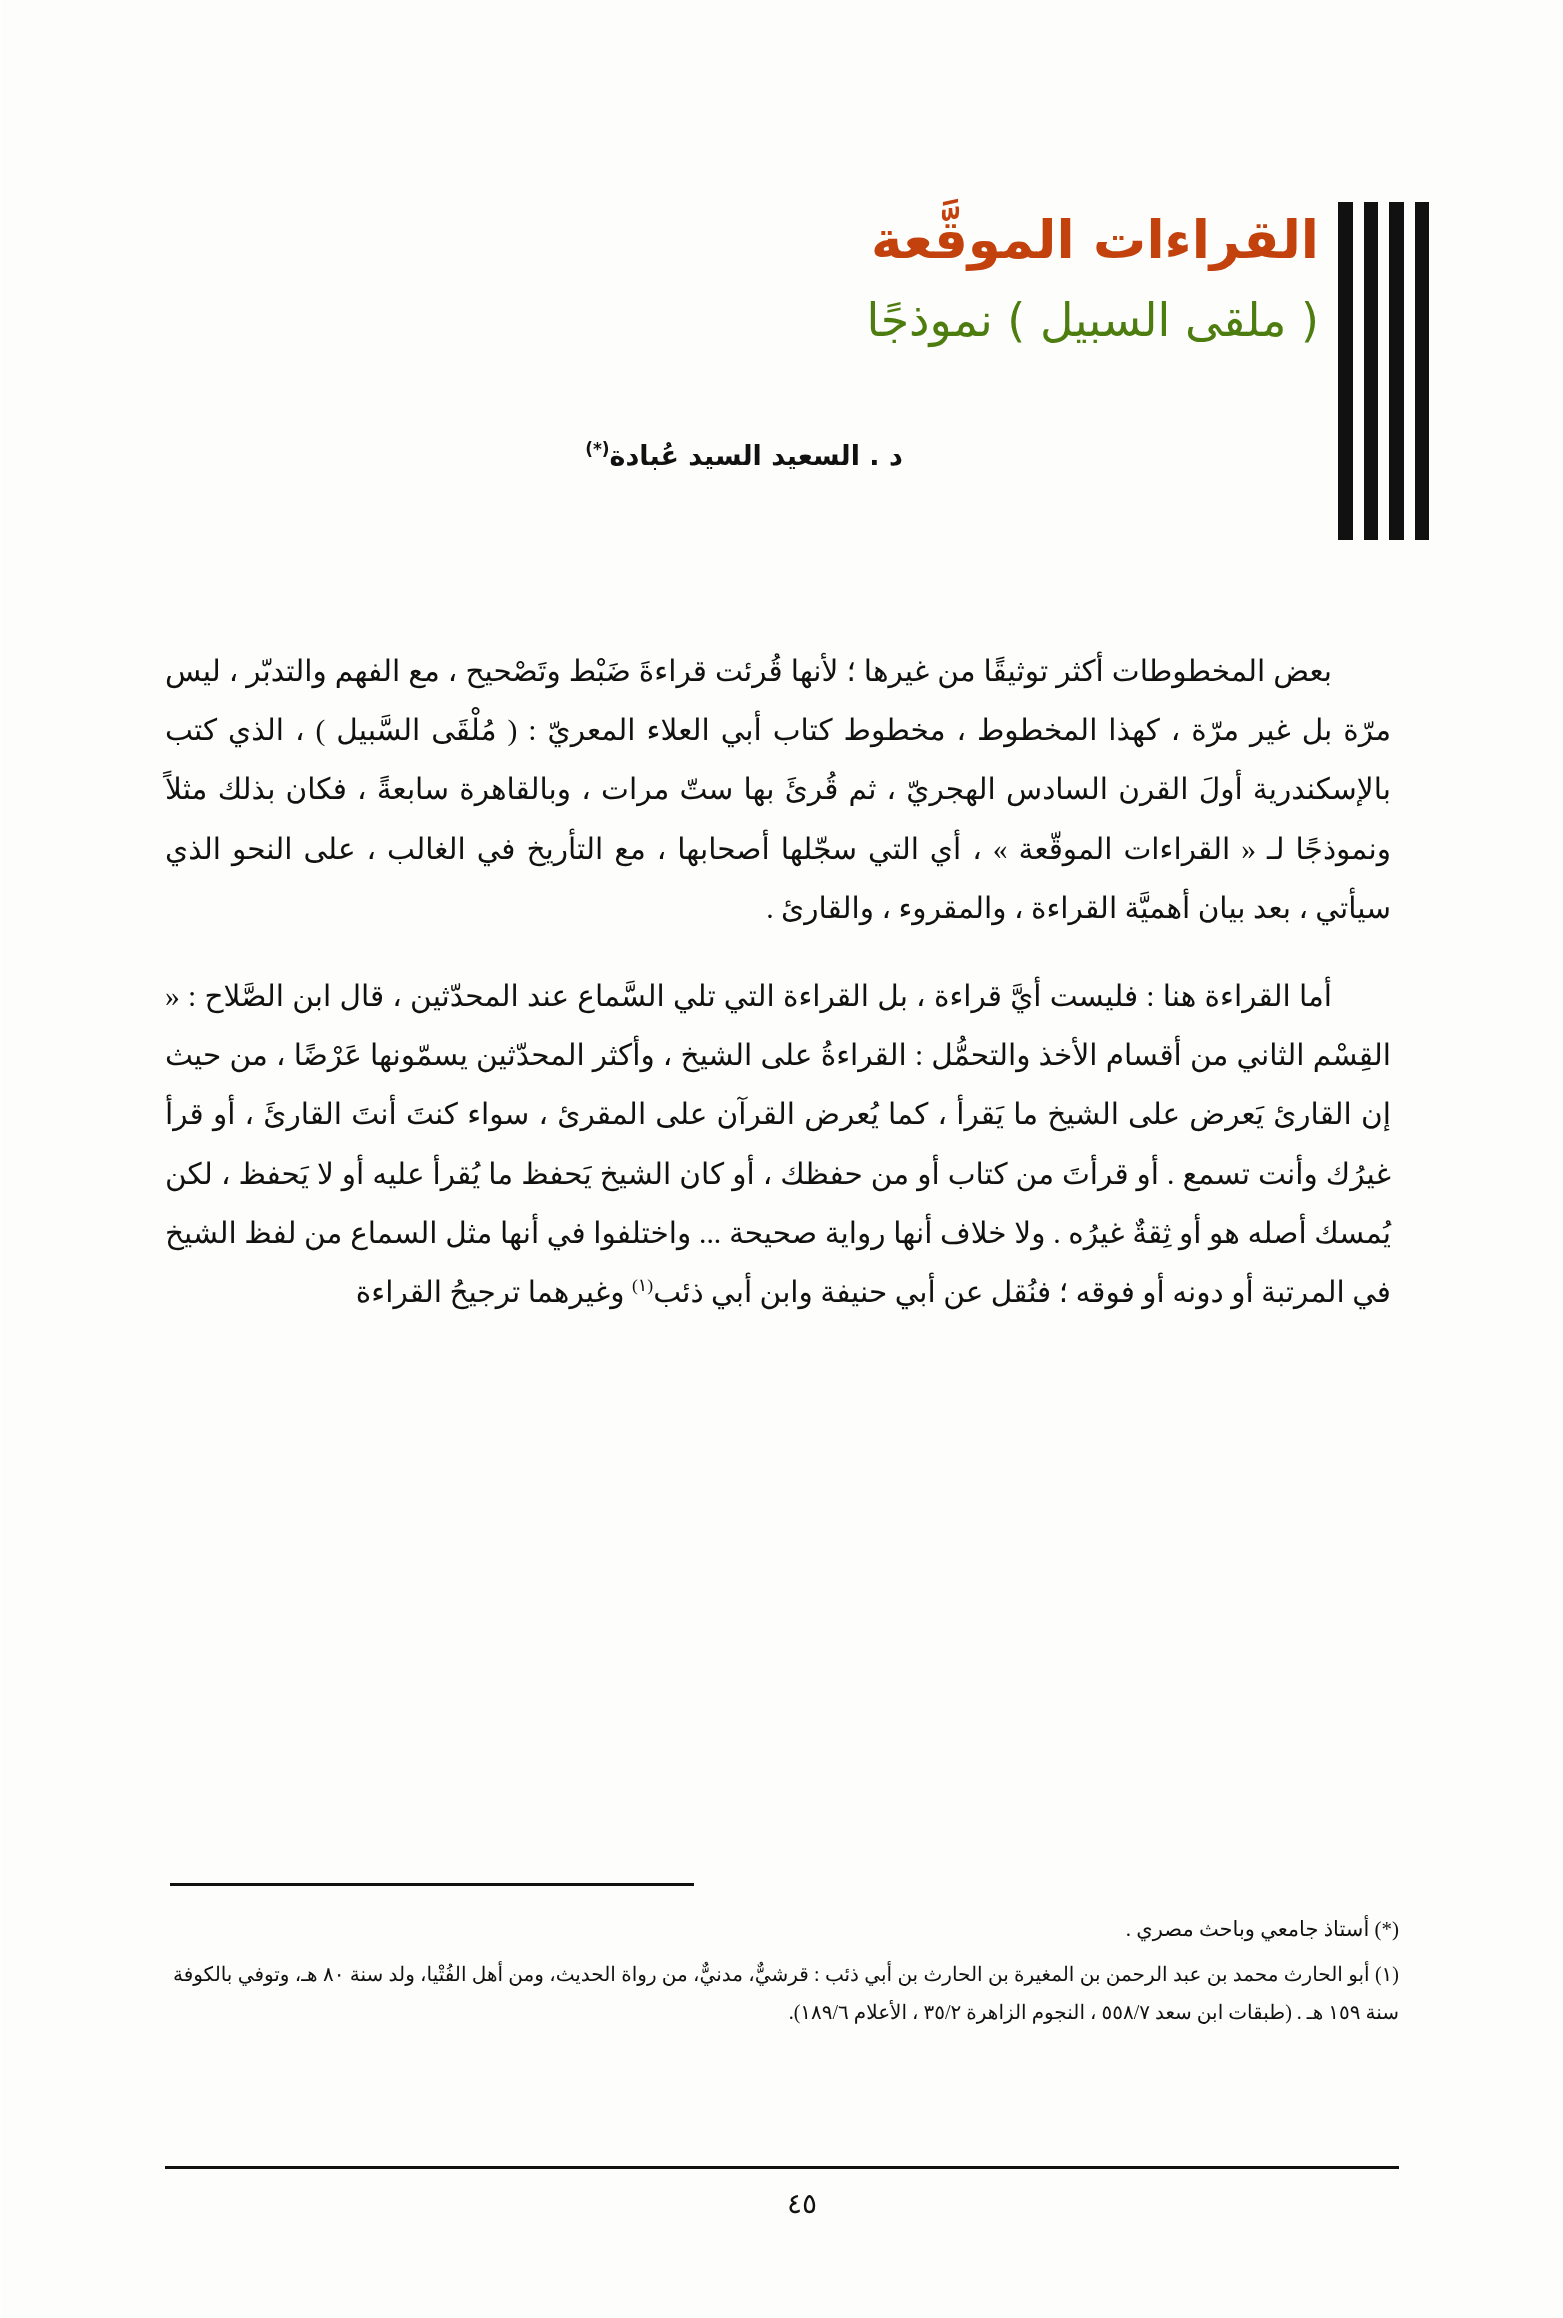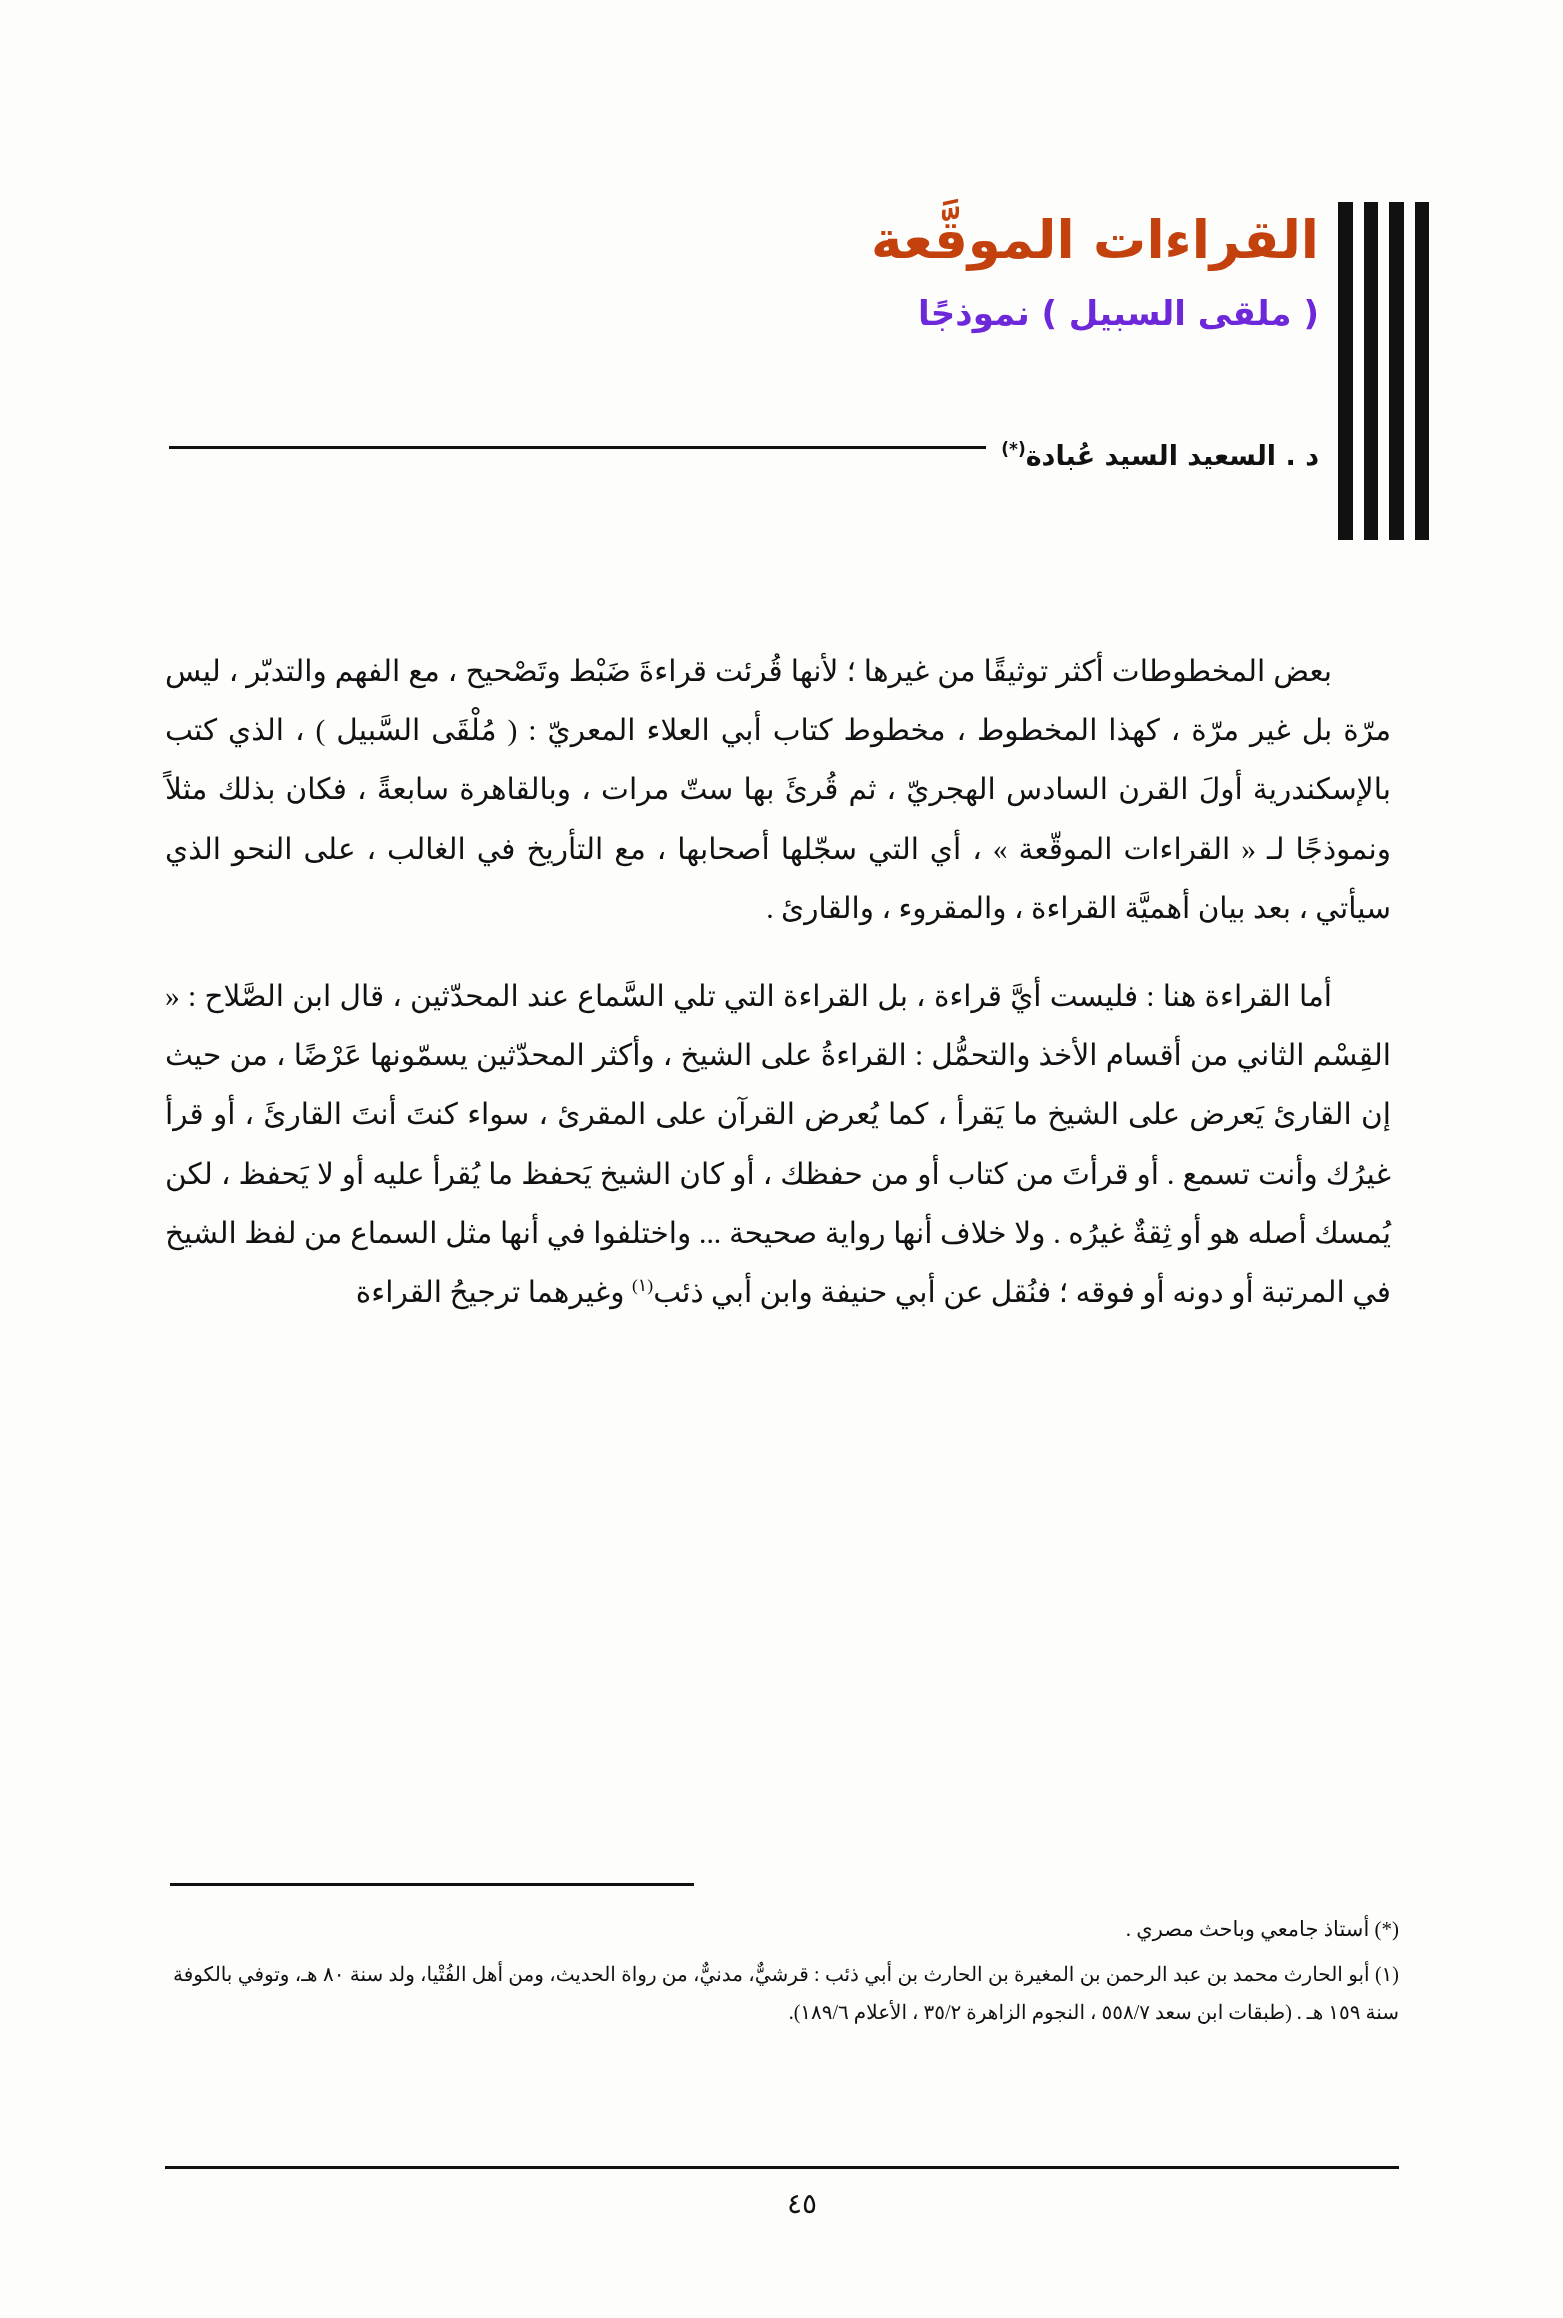--- a/index.html
+++ b/index.html
@@ -53,32 +53,34 @@
     font-family: "DejaVu Sans", "Liberation Sans", sans-serif;
     font-weight: bold;
     font-size: 53px;
     letter-spacing: -0.8px;
     line-height: 1.1;
     margin: 0;
     color: #c2410c;
   }
   .doc-subtitle {
     font-family: "DejaVu Sans", "Liberation Sans", sans-serif;
-    font-weight: bold;
-    font-size: 34px;
+    font-weight: normal;
+    font-size: 46px;
     margin: 23.6px 0 0 0;
-    color: #6d28d9;
+    color: #4d7c0f;
   }
   .author-row {
     position: absolute;
     top: 262px;
     right: 110px;
     left: 34px;
     display: flex;
+    align-items: center;
     gap: 15px;
+    flex-direction: column;
   }
   .author-name {
     font-family: "DejaVu Sans", "Liberation Sans", sans-serif;
     font-weight: bold;
     font-size: 27px;
     white-space: nowrap;
     color: #111;
   }
   .author-rule {
     flex: 1;

